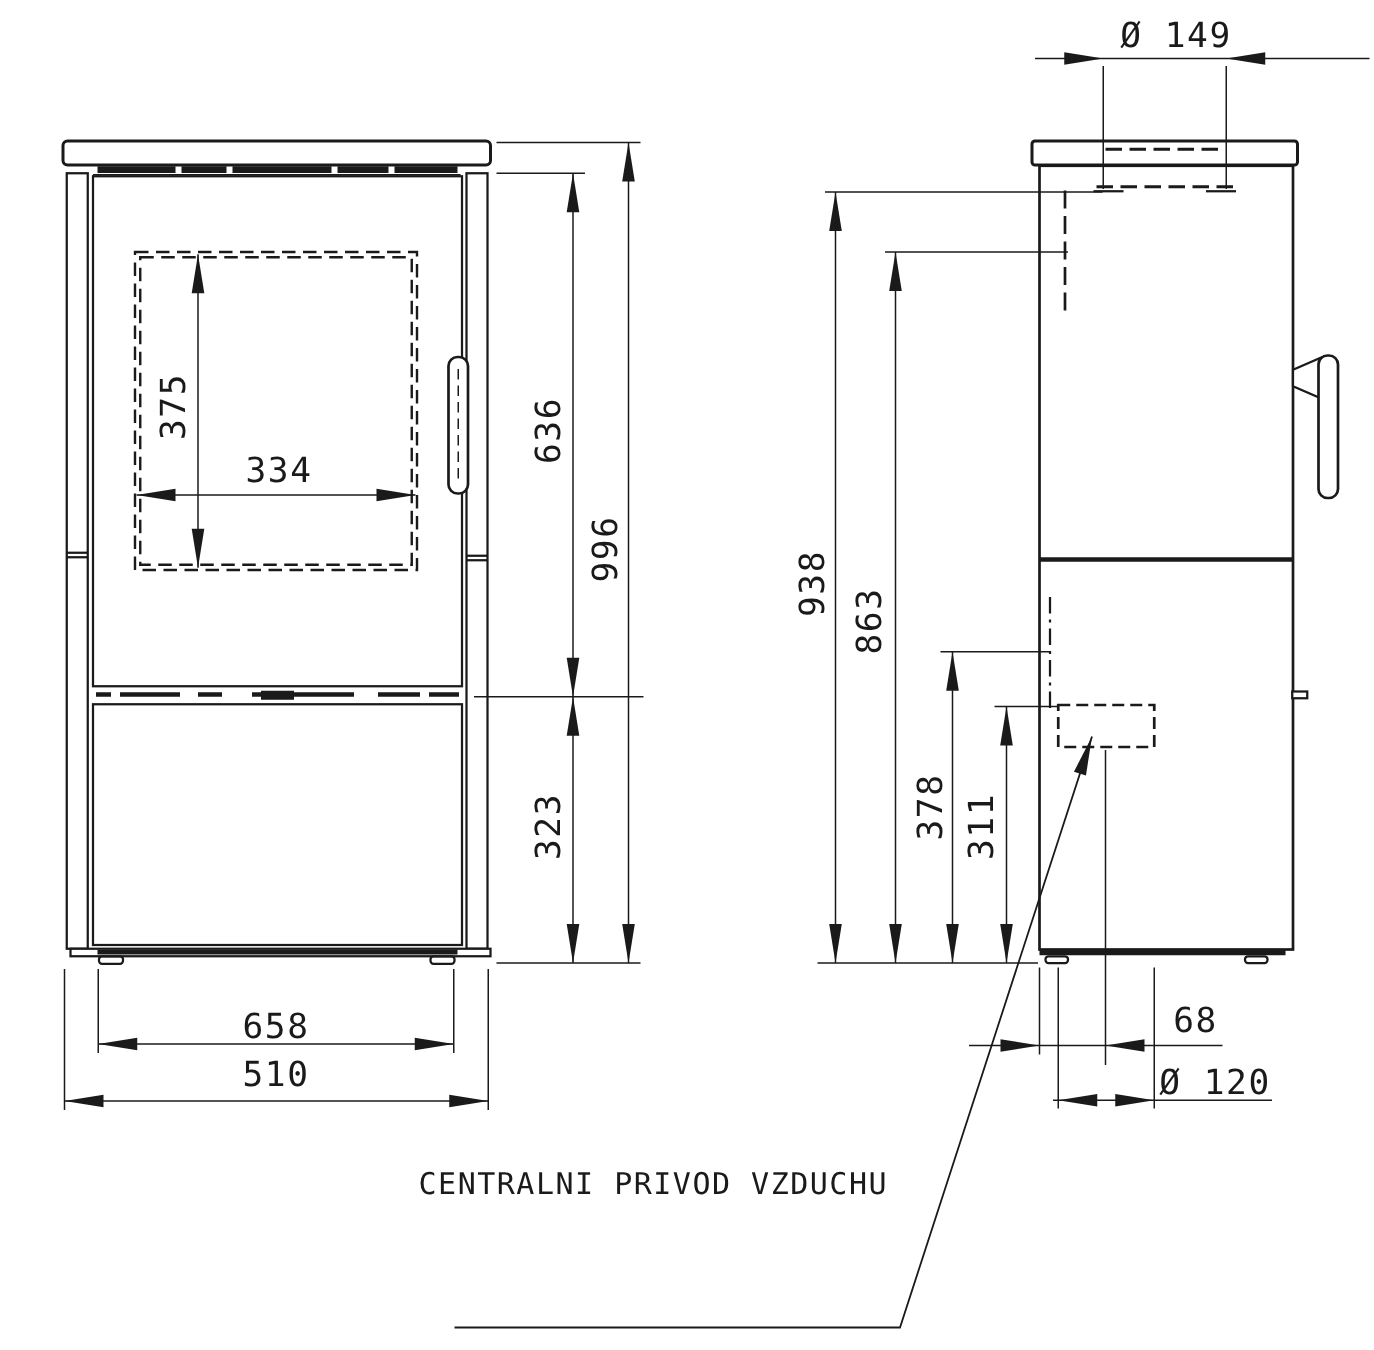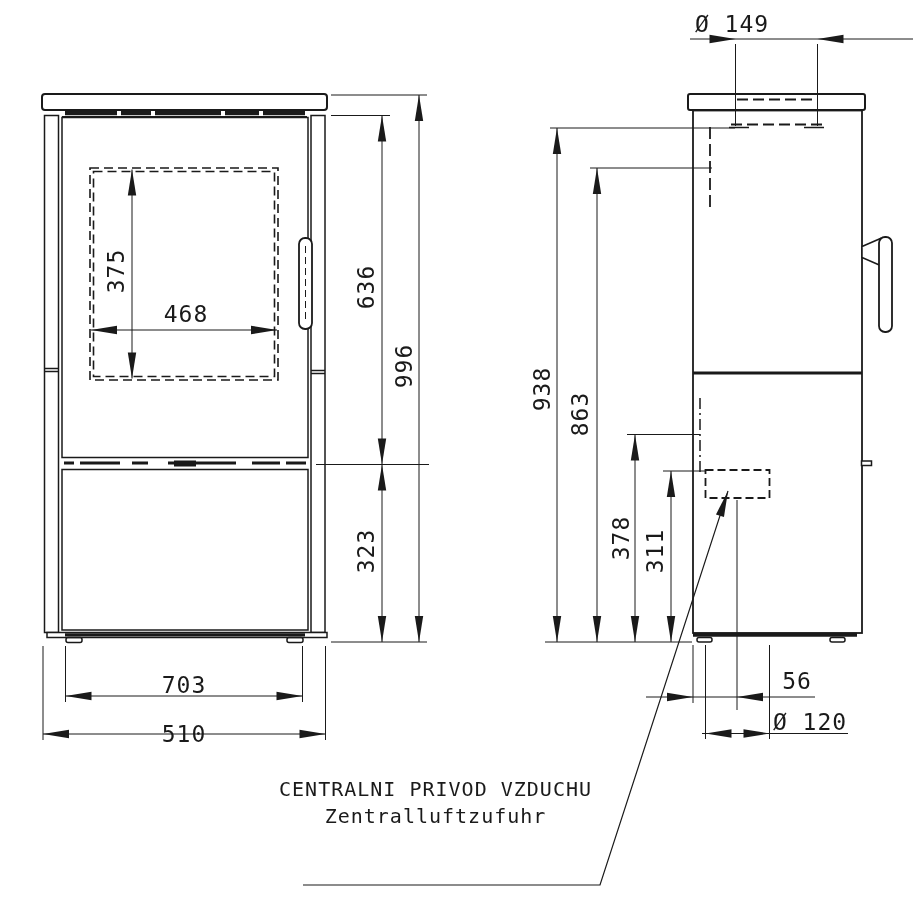--- a/index.html
+++ b/index.html
@@ -2,21 +2,21 @@
 <html><head>
 <meta charset="utf-8">
 <style>
   html,body{margin:0;padding:0;background:#fff;}
   .canvas{position:relative;width:916px;height:900px;background:#ffffff;overflow:hidden;
           font-family:"DejaVu Sans Mono", monospace;}
   .drawing{position:absolute;left:0;top:0;}
   .dim{position:absolute;font-size:23px;color:#1a1a1a;white-space:nowrap;
        transform:translate(-50%,-50%);letter-spacing:1px;}
   .dim.rot{transform:translate(-50%,-50%) rotate(-90deg);}
-  .note{position:absolute;right:324px;top:776px;text-align:center;color:#1a1a1a;
+  .note{position:absolute;right:324px;top:776px;text-align:left;color:#1a1a1a;
         font-size:20px;line-height:27px;letter-spacing:1px;white-space:nowrap;}
 </style>
 </head>
 <body>
 
 <div class="canvas">
 
   <svg class="drawing" width="916" height="900" viewBox="0 0 916 900">
 
     <g stroke="#1a1a1a" fill="none" stroke-width="1.5">
@@ -147,33 +147,32 @@
       <polygon points="0,0 -26,4.2 -26,-4.2" transform="translate(693,697)"></polygon>
       <polygon points="0,0 -26,4.2 -26,-4.2" transform="translate(737,697) rotate(180)"></polygon>
       <polygon points="0,0 -26,4.2 -26,-4.2" transform="translate(705.5,733.5) rotate(180)"></polygon>
       <polygon points="0,0 -26,4.2 -26,-4.2" transform="translate(769.5,733.5)"></polygon>
 
       <polygon points="0,0 -26,4.2 -26,-4.2" transform="translate(728,491) rotate(-72)"></polygon>
     </g>
   </svg>
 
   <div class="dim rot" style="left:116px;top:271px">375</div>
-  <div class="dim" style="left:186px;top:314px">468</div>
+  <div class="dim" style="left:186px;top:314px">334</div>
   <div class="dim rot" style="left:366px;top:287px">636</div>
   <div class="dim rot" style="left:404px;top:366px">996</div>
   <div class="dim rot" style="left:366px;top:551px">323</div>
-  <div class="dim" style="left:184px;top:685px">703</div>
-  <div class="dim" style="left:184px;top:734px">510</div>
+  <div class="dim" style="left:184px;top:685px">658</div>
+  <div class="dim" style="left:184px;top:717px">510</div>
 
-  <div class="dim" style="left:732px;top:24px">Ø 149</div>
+  <div class="dim" style="left:784px;top:24px">Ø 149</div>
   <div class="dim rot" style="left:542px;top:389px">938</div>
   <div class="dim rot" style="left:580px;top:414px">863</div>
   <div class="dim rot" style="left:621px;top:538px">378</div>
   <div class="dim rot" style="left:655px;top:551px">311</div>
-  <div class="dim" style="left:797px;top:681px">56</div>
+  <div class="dim" style="left:797px;top:681px">68</div>
   <div class="dim" style="left:810px;top:722px">Ø 120</div>
 
   <div class="note">
     <div>CENTRALNI PRIVOD VZDUCHU</div>
-    <div>Zentralluftzufuhr</div>
   </div>
 
 </div>
 
 </body></html>

